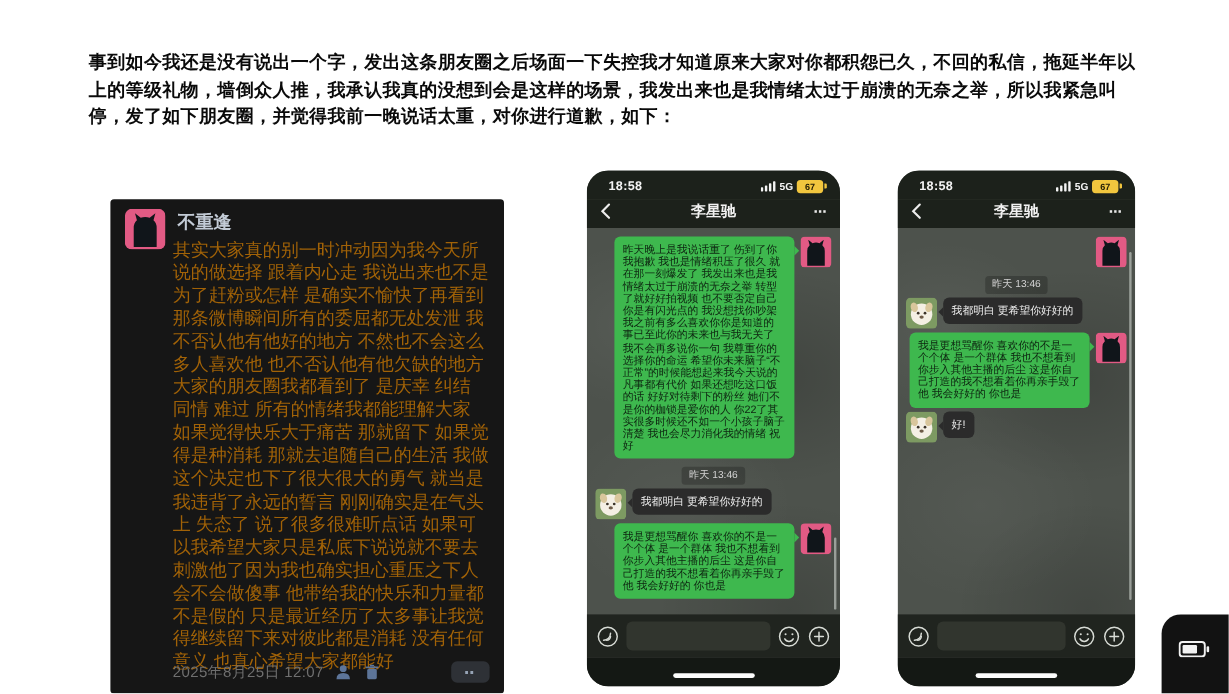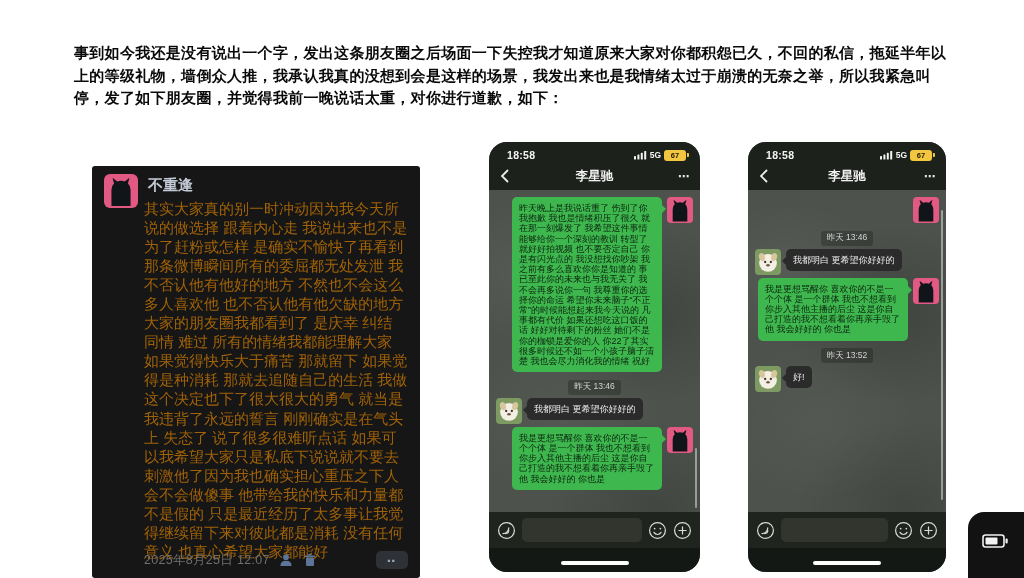--- a/index.html
+++ b/index.html
@@ -144,21 +144,21 @@
     </div>
     <div class="navbar">
       <svg class="nav-back" viewBox="0 0 16 16" fill="none" stroke="#ececec" stroke-width="1.8" stroke-linecap="round">
           <path d="M10.5 2.5 L5 8 l5.5 5.5"></path>
         </svg>
       <div class="nav-title">李星驰</div>
       <div class="nav-more">⋯</div>
     </div>
     <div class="chat">
       <div class="msg-row sent">
-        <div class="bubble bubble--sent">昨天晚上是我说话重了 伤到了你 我抱歉 我也是情绪积压了很久 就在那一刻爆发了 我希望这件事情能够给你一个深刻的教训 转型了就好好拍视频 也不要否定自己 你是有闪光点的 我没想找你吵架 我之前有多么喜欢你你是知道的 事已至此你的未来也与我无关了 我不会再多说你一句 我尊重你的选择你的命运 希望你未来脑子“不正常”的时候能想起来我今天说的 凡事都有代价 如果还想吃这口饭的话 好好对待剩下的粉丝 她们不是你的枷锁是爱你的人 你22了其实很多时候还不如一个小孩子脑子清楚 我也会尽力消化我的情绪 祝好</div>
+        <div class="bubble bubble--sent">昨天晚上是我说话重了 伤到了你 我抱歉 我也是情绪积压了很久 就在那一刻爆发了 我发出来也是我情绪太过于崩溃的无奈之举 转型了就好好拍视频 也不要否定自己 你是有闪光点的 我没想找你吵架 我之前有多么喜欢你你是知道的 事已至此你的未来也与我无关了 我不会再多说你一句 我尊重你的选择你的命运 希望你未来脑子“不正常”的时候能想起来我今天说的 凡事都有代价 如果还想吃这口饭的话 好好对待剩下的粉丝 她们不是你的枷锁是爱你的人 你22了其实很多时候还不如一个小孩子脑子清楚 我也会尽力消化我的情绪 祝好</div>
         <div class="c-avatar">
           <svg viewBox="0 0 32 32">
               <rect width="32" height="32" fill="#e25a84"></rect>
               <path d="M7 30 V15 q0-4 2.5-6 L8 3.5 l4.5 3.5 q3.5-1.3 7 0 L24 3.5 l-1.5 5.5 Q25 11 25 15 v15 z" fill="#10151a"></path>
             </svg>
         </div>
       </div>
       <div class="msg-time"><span>昨天 13:46</span></div>
       <div class="msg-row received">
         <div class="c-avatar">
@@ -257,21 +257,20 @@
       </div>
       <div class="msg-row sent">
         <div class="bubble bubble--sent">我是更想骂醒你 喜欢你的不是一个个体 是一个群体 我也不想看到你步入其他主播的后尘 这是你自己打造的我不想看着你再亲手毁了他 我会好好的 你也是</div>
         <div class="c-avatar">
           <svg viewBox="0 0 32 32">
               <rect width="32" height="32" fill="#e25a84"></rect>
               <path d="M7 30 V15 q0-4 2.5-6 L8 3.5 l4.5 3.5 q3.5-1.3 7 0 L24 3.5 l-1.5 5.5 Q25 11 25 15 v15 z" fill="#10151a"></path>
             </svg>
         </div>
       </div>
-      <div class="msg-time"><span>昨天 13:52</span></div>
       <div class="msg-row received">
         <div class="c-avatar">
           <svg viewBox="0 0 32 32">
               <rect width="32" height="32" fill="#7d9a62"></rect>
               <circle cx="16" cy="17" r="11" fill="#f4efe4"></circle>
               <ellipse cx="8.5" cy="10" rx="3.6" ry="5" fill="#d9c69c" transform="rotate(-18 8.5 10)"></ellipse>
               <ellipse cx="23.5" cy="10" rx="3.6" ry="5" fill="#d9c69c" transform="rotate(18 23.5 10)"></ellipse>
               <circle cx="12.5" cy="16" r="1.4" fill="#3a3228"></circle>
               <circle cx="19.5" cy="16" r="1.4" fill="#3a3228"></circle>
               <ellipse cx="16" cy="20" rx="2.2" ry="1.6" fill="#6d5a47"></ellipse>

